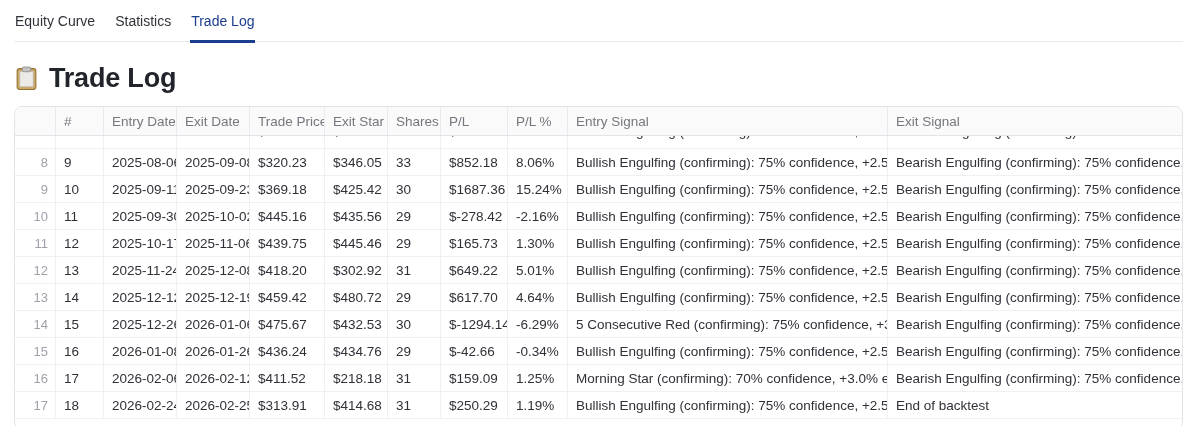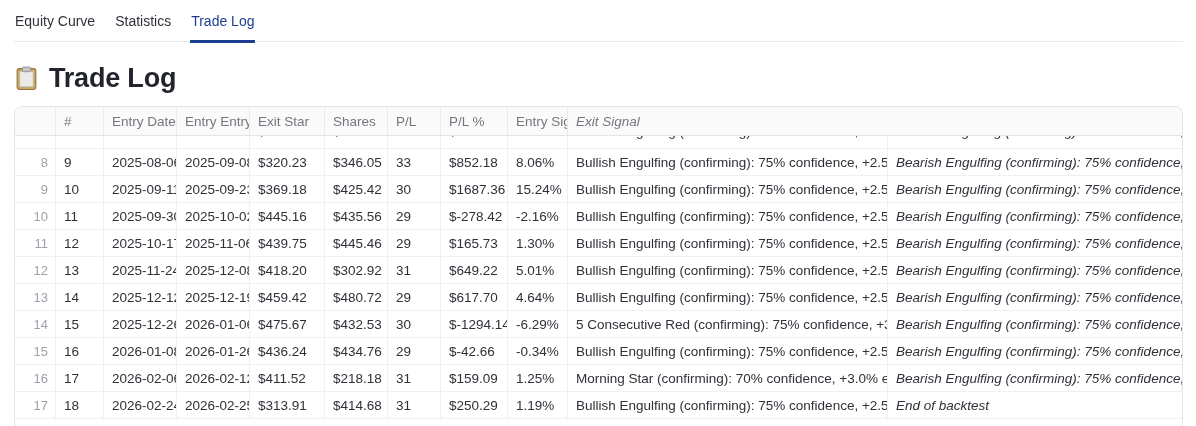--- a/index.html
+++ b/index.html
@@ -39,21 +39,21 @@
   }
   .row {
     display: grid;
     grid-template-columns: 41px 48px 73px 73px 75px 63px 53px 67px 60px 320px minmax(0,1fr);
   }
   .cell {
     padding: 0 8px; display: flex; align-items: center;
     font-size: 13.5px; color: #2f3138; white-space: nowrap; overflow: hidden;
     border-right: 1px solid #f0f0f4;
   }
-  .cell.c-exit_signal { border-right: none; font-style: italic; }
+  .cell.c-exit_signal { border-right: none; }
   .thead { background: #fafafb; border-bottom: 1px solid #e3e4ea; height: 29px; }
   .thead .cell { color: #75777f; font-size: 13.5px; border-right-color: #e9e9ef; }
   .brow { height: 27px; border-bottom: 1px solid #f0f0f4; }
   .brow:last-child { border-bottom: 1px solid #f0f0f4; }
   .cell.idx { justify-content: flex-end; color: #9fa1ab; font-size: 13px; padding-right: 7px; }
   .partial { height: 13px; border-bottom: 1px solid #f0f0f4; }
   .partial .cell { align-items: flex-start; }
   .clipped { display: block; line-height: 15px; margin-top: -12px; font-size: 13.5px; }
   .tfoot { height: 10px; }
 </style>
@@ -77,21 +77,22 @@
       </svg>
     </span>
     <span>Trade Log</span>
   </div>
 
   <div class="tablewrap">
     <div class="row thead" id="thead">
         <div class="cell c-idx"></div>
         <div class="cell c-num">#</div>
         <div class="cell c-entry_date">Entry Date</div>
-        <div class="cell c-entry_price">Entry Entry</div>
+        <div class="cell c-exit_date">Exit Date</div>
+        <div class="cell c-entry_price">Trade Price</div>
         <div class="cell c-exit_price">Exit Star</div>
         <div class="cell c-shares">Shares</div>
         <div class="cell c-pl">P/L</div>
         <div class="cell c-pl_pct">P/L %</div>
         <div class="cell c-entry_signal">Entry Signal</div>
         <div class="cell c-exit_signal">Exit Signal</div>
       </div>
     <div class="row partial" id="partialrow">
         <div class="cell c-idx idx">
           <span class="clipped"></span>

